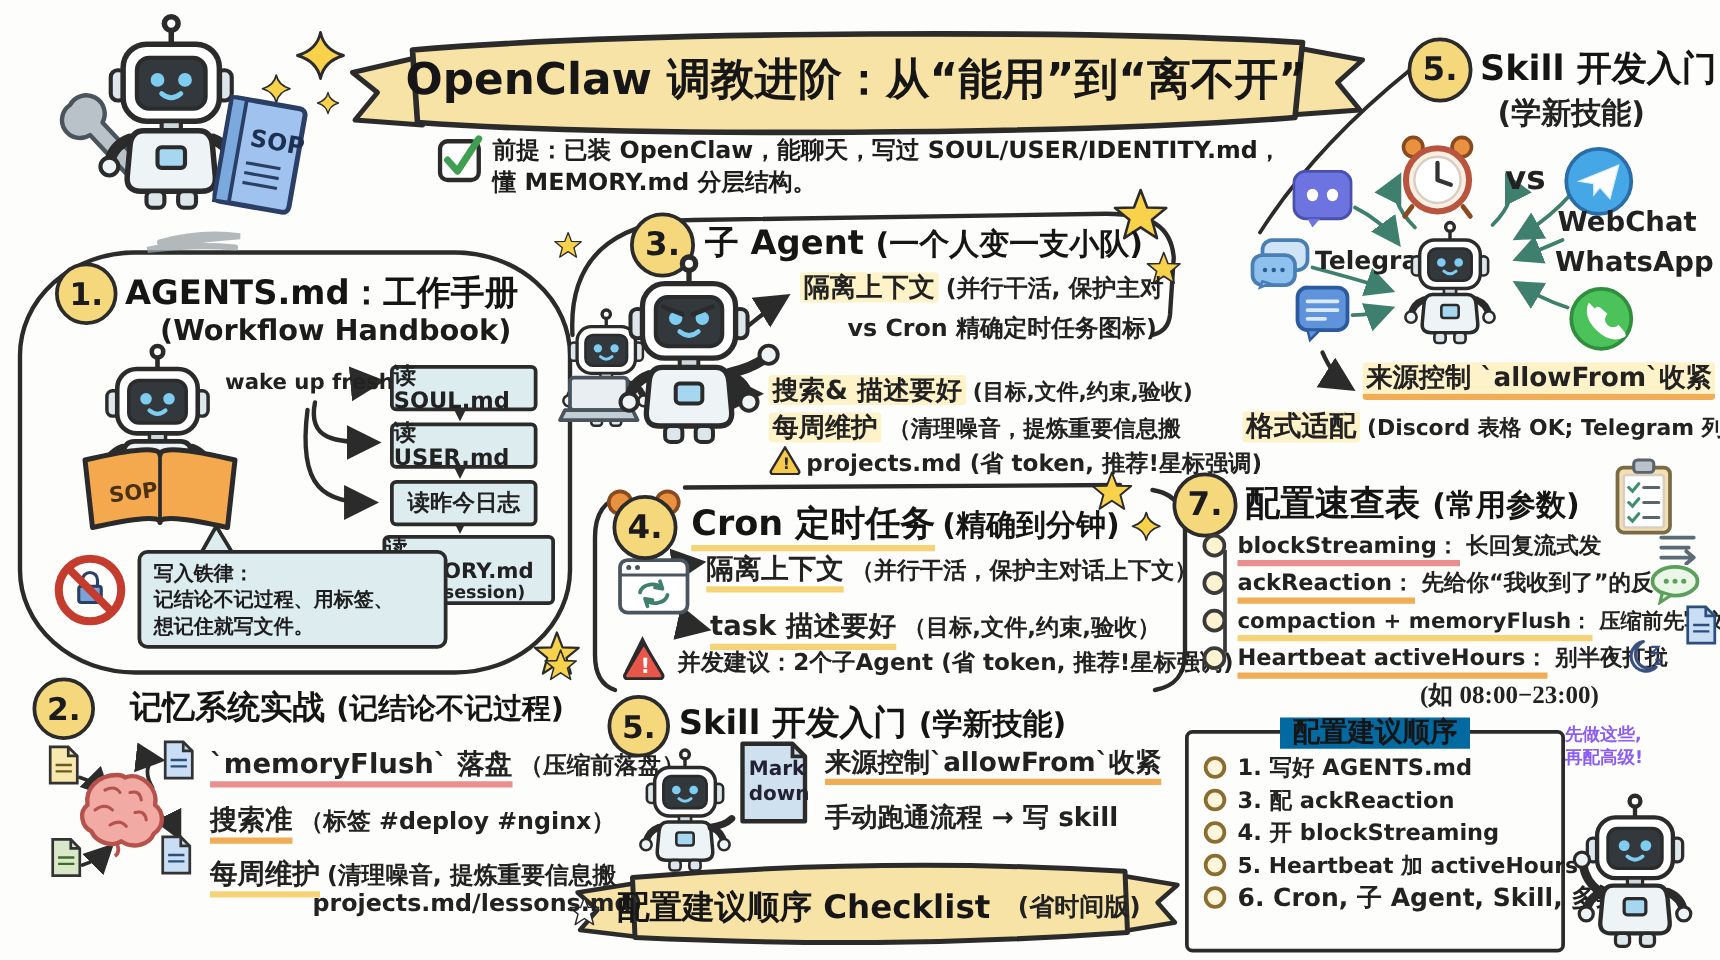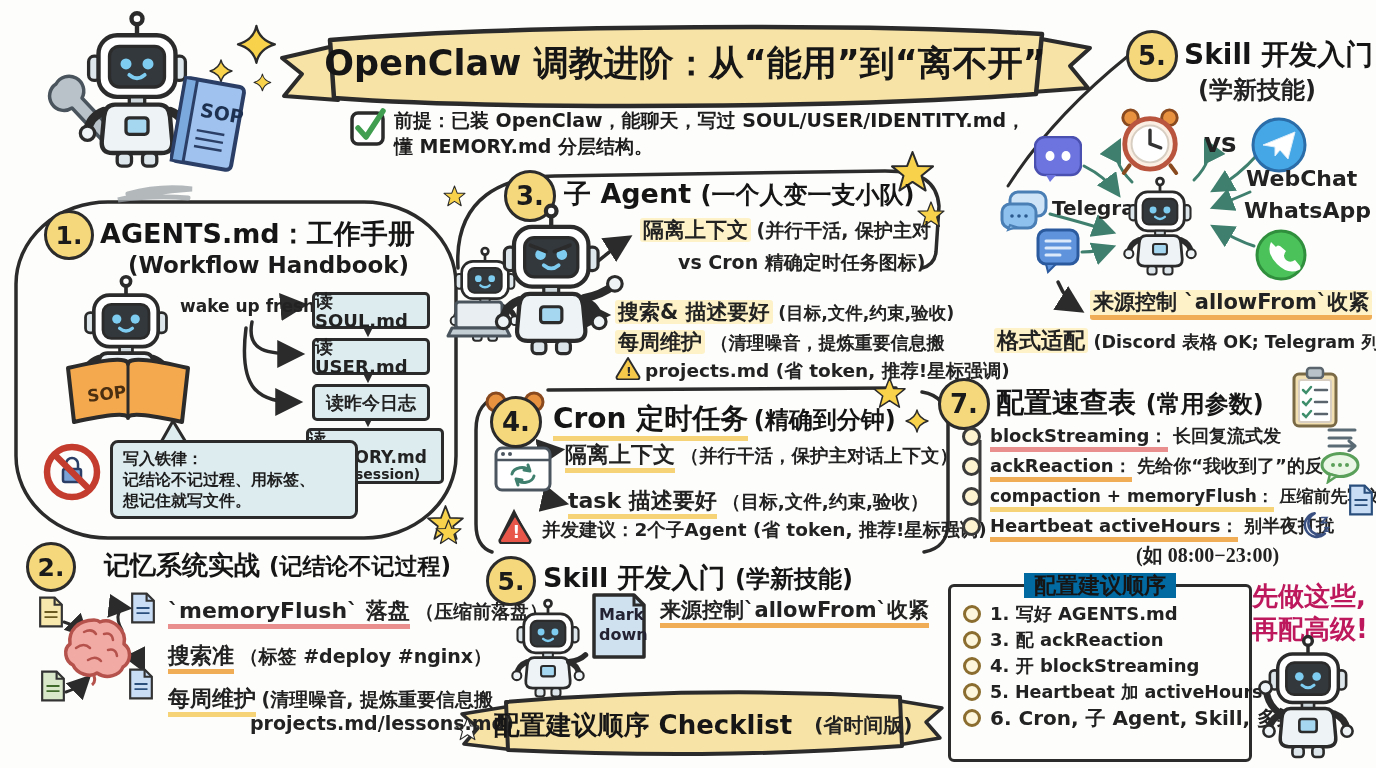--- a/index.html
+++ b/index.html
@@ -327,20 +327,21 @@
 </svg>
 <svg class="abs z2" style="left:590px;top:592px;" width="58" height="68" viewBox="0 0 58 68">
  <path d="M4 3 h40 l10 10 v52 h-50 z" fill="#cfe0ef" stroke="#2b2b2b" stroke-width="3.5" stroke-linejoin="round"></path>
  <path d="M44 3 v10 h10" fill="none" stroke="#2b2b2b" stroke-width="3"></path>
  <text x="9" y="28" font-size="16" font-weight="800" fill="#223">Mark</text>
  <text x="9" y="48" font-size="16" font-weight="800" fill="#223">down</text>
 </svg>
 <div class="abs z2 nw" style="left:660px;top:596px;text-align:center;">
   <span class="ulo" style="font-size:21px;font-weight:800;">来源控制`allowFrom`收紧</span>
 </div>
+<div class="abs z2 nw" style="left:660px;top:640px;font-size:21px;">手动跑通流程 → 写 skill</div>
 
 <div class="abs z2" style="left:506px;top:702px;width:394px;height:46px;display:flex;align-items:center;justify-content:center;gap:22px;">
   <span class="nw" style="font-size:26px;font-weight:800;color:#161616;">配置建议顺序 Checklist</span>
   <span class="nw" style="font-size:20px;">(省时间版)</span>
 </div>
 
 <div class="badge" style="left:1126px;top:30px;width:46px;height:46px;font-size:26px;position:absolute;">5.</div>
 <div class="abs z2 nw" style="left:1184px;top:36px;font-size:28px;font-weight:800;color:#151515;">Skill 开发入门</div>
 <div class="abs z2 nw" style="left:1198px;top:74px;font-size:24px;">(学新技能)</div>
 
@@ -471,21 +472,21 @@
           <span class="odot"></span>
           <span class="nw" style="font-size:17.5px;">5. Heartbeat 加 activeHours</span>
         </div>
     <div class="orow">
           <span class="odot"></span>
           <span class="nw" style="font-size:20px;">6. Cron, 子 Agent, Skill, 多渠道.</span>
         </div>
   </div>
 </div>
 
-<div class="abs z2 nw" style="left:1252px;top:580px;font-size:26px;font-weight:800;color:#be185d;line-height:1.25;">
+<div class="abs z2 nw" style="left:1252px;top:580px;font-size:14px;font-weight:800;color:#8b5cf6;line-height:1.25;">
   <div>先做这些,</div>
   <div>再配高级!</div>
 </div>
 <svg class="abs z2" style="left:1258px;top:634px;" width="100" height="130" viewBox="0 0 100 150" overflow="visible">
  <use href="#rb"></use>
  <path d="M18 92 Q4 82 2 66" fill="none" stroke="#2b2b2b" stroke-width="8" stroke-linecap="round"></path>
  <circle cx="1" cy="62" r="7" fill="#eef3f5" stroke="#2b2b2b" stroke-width="3"></circle>
 </svg>
 
 </div>

